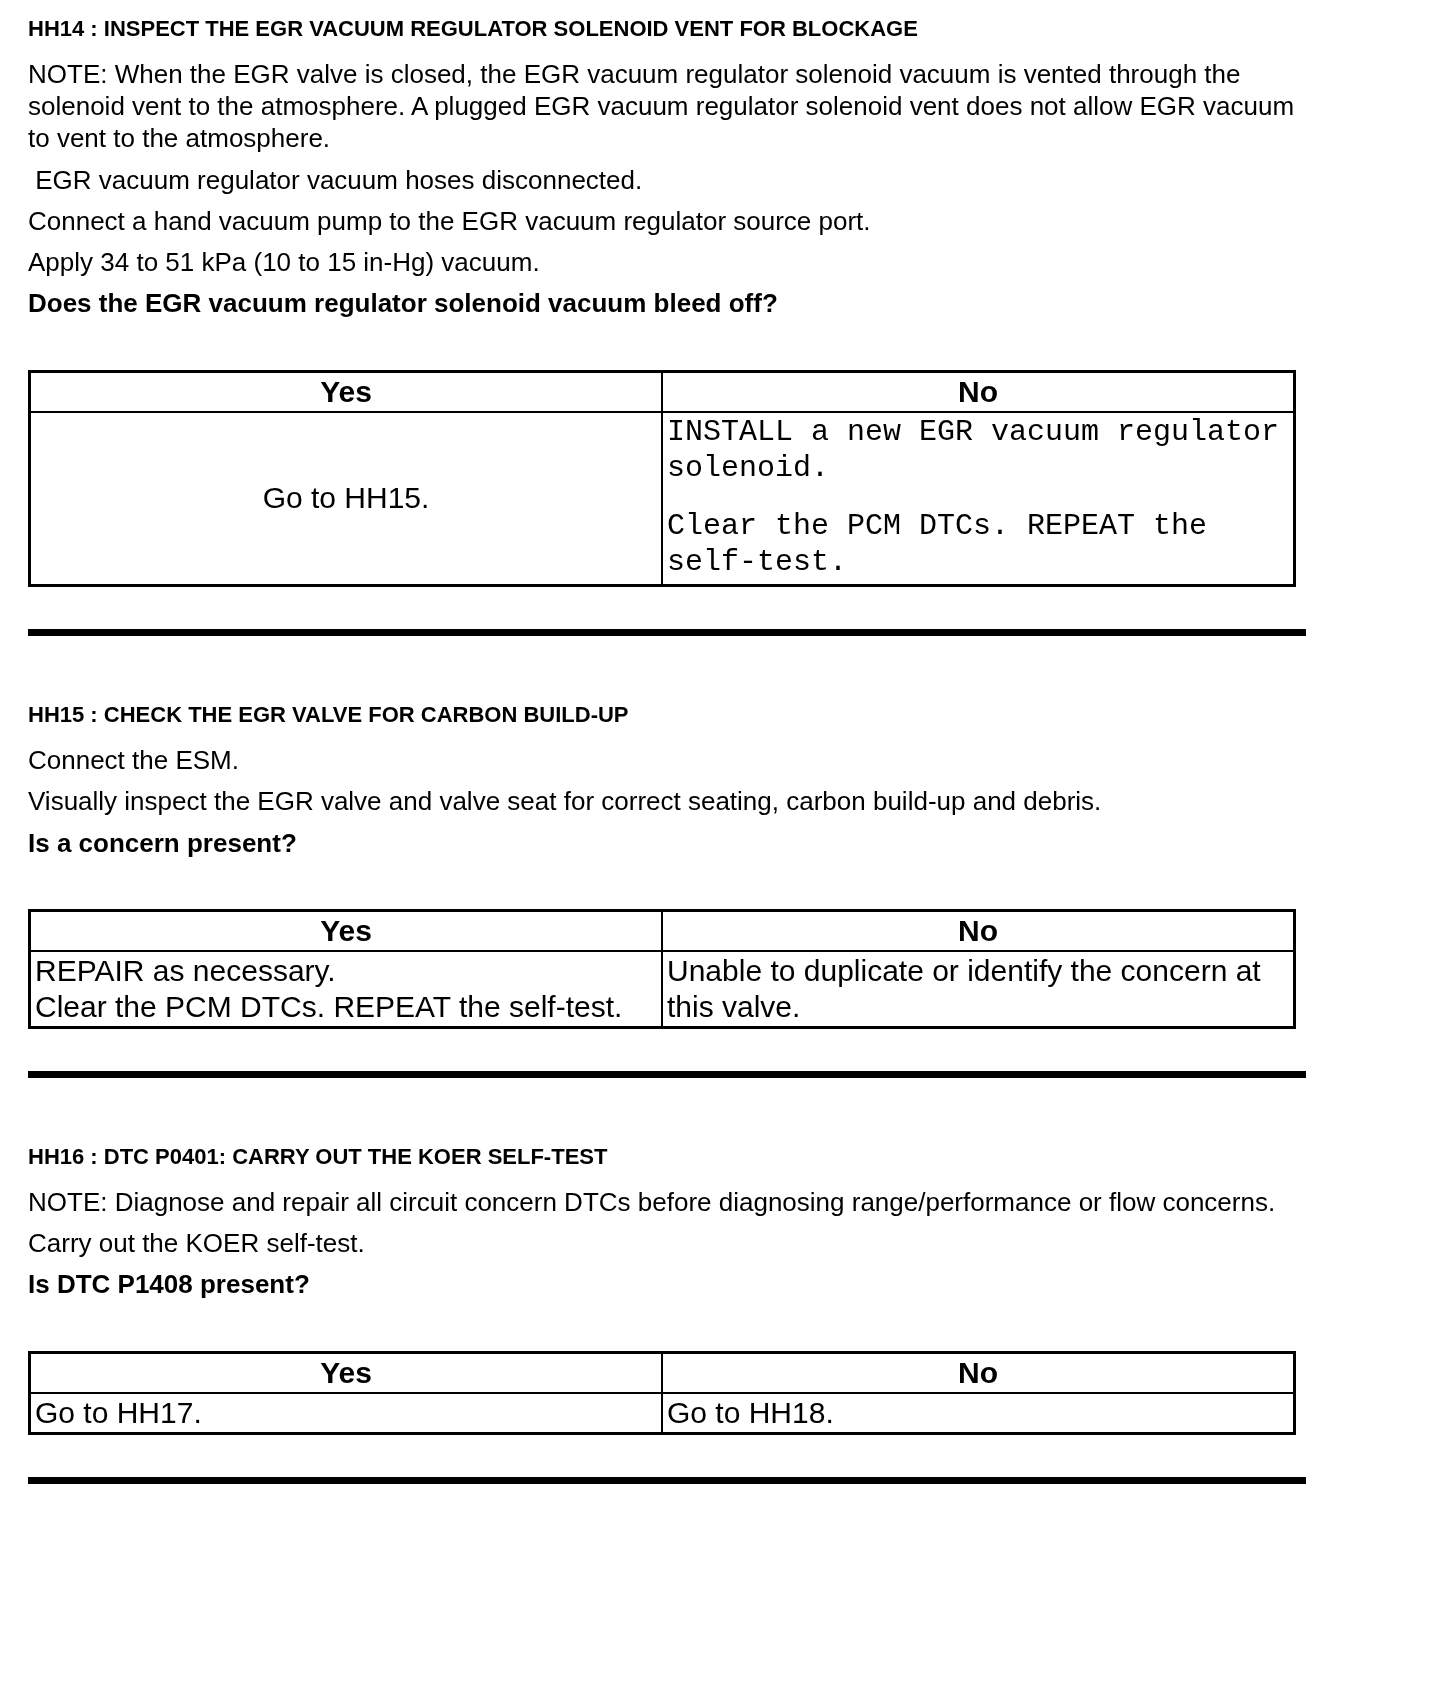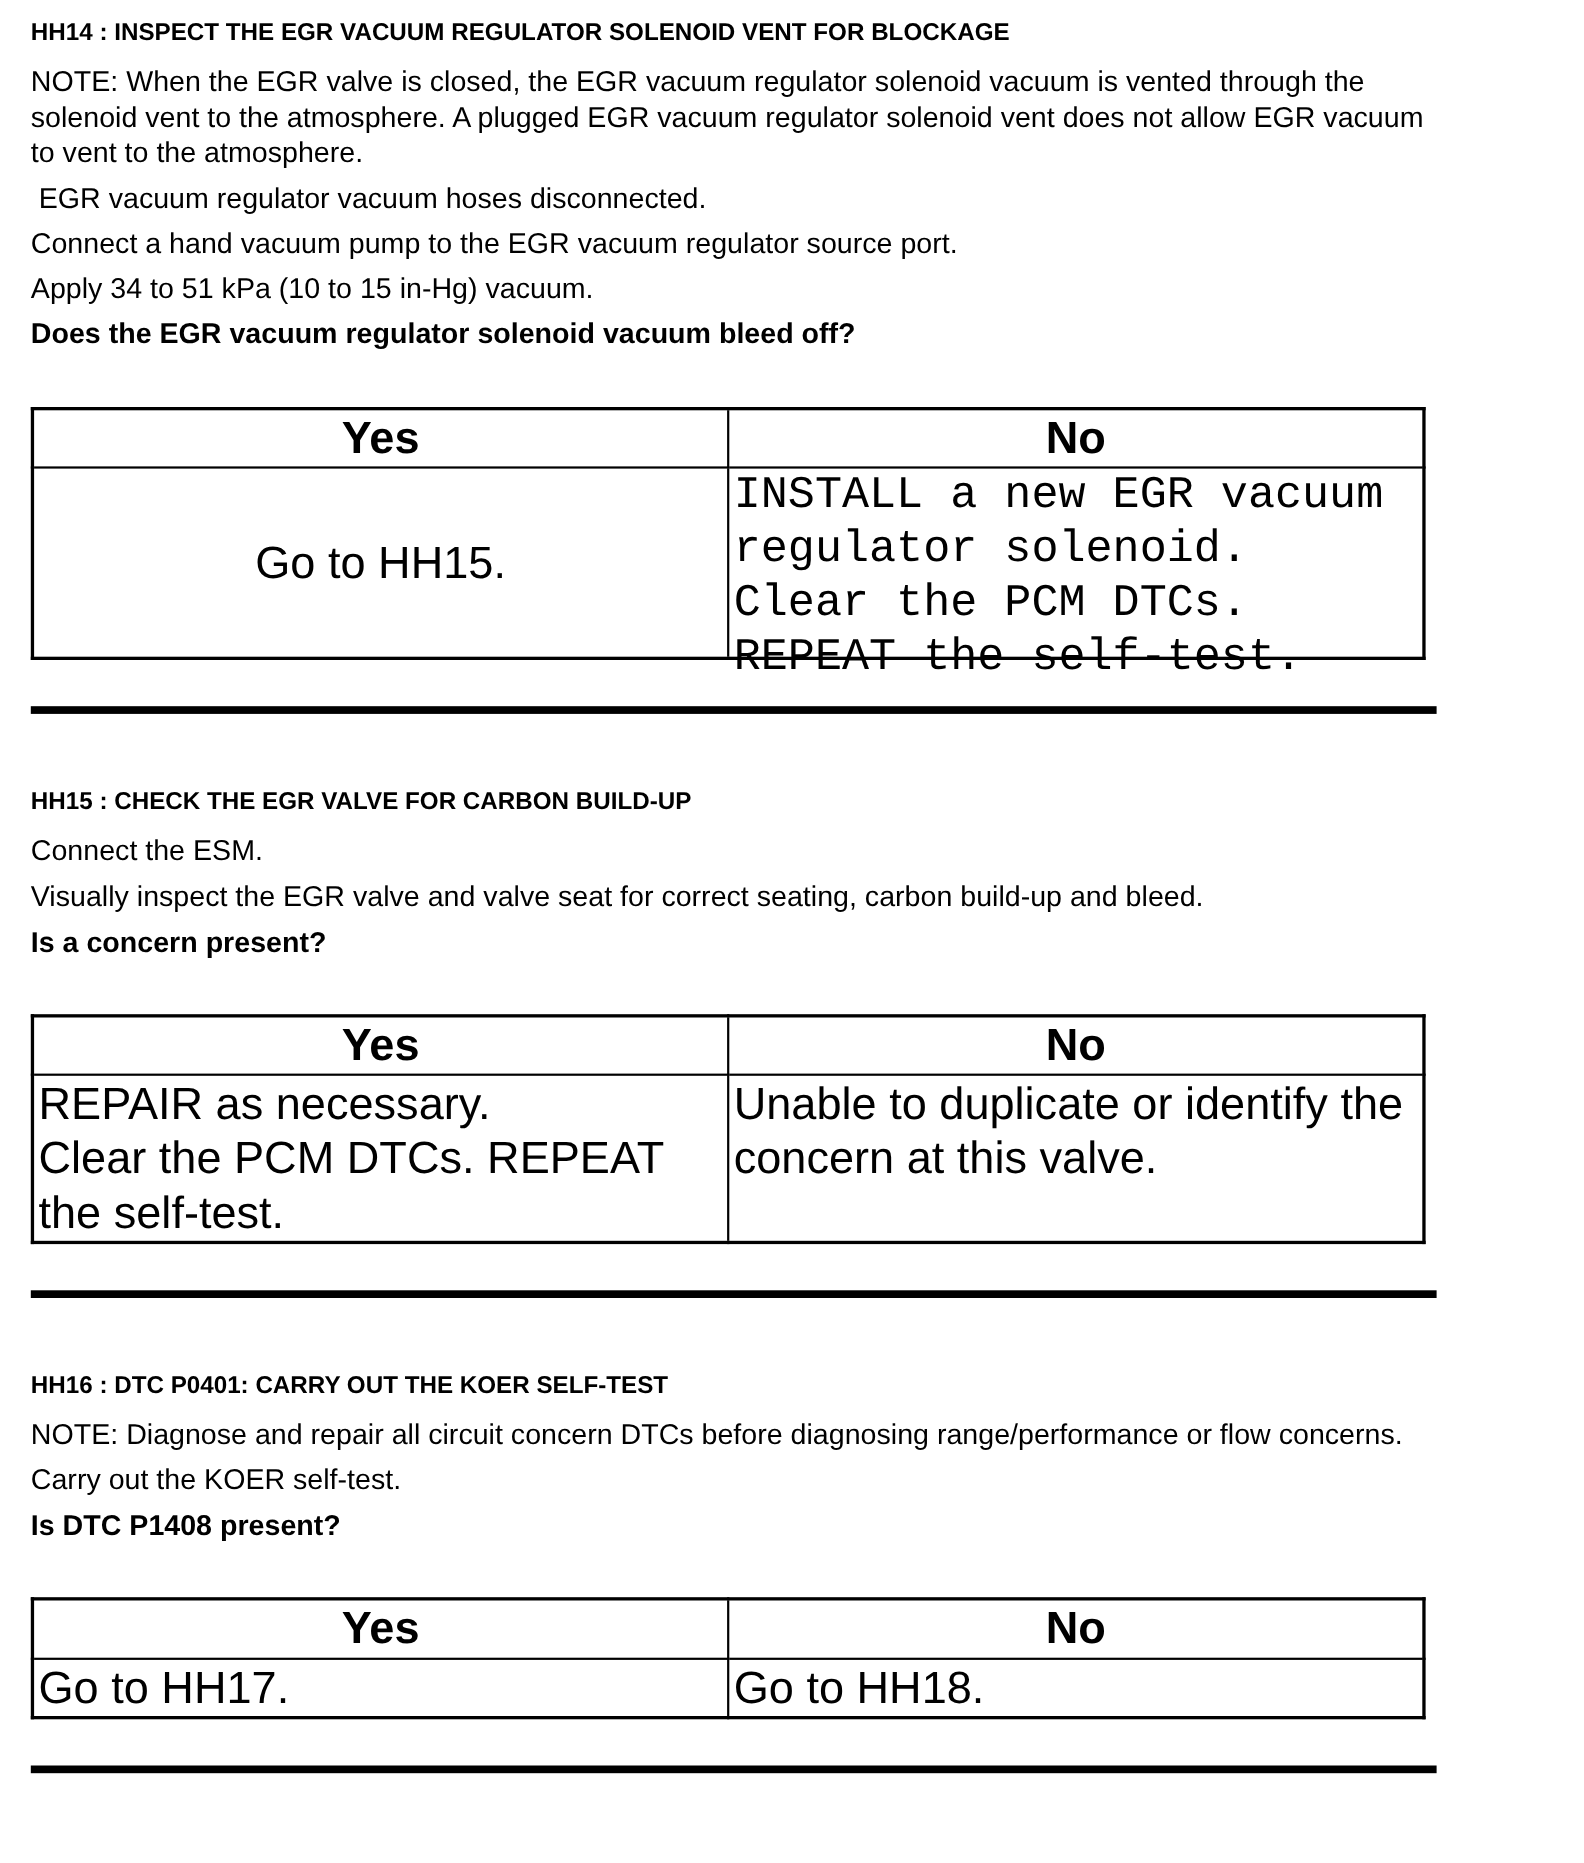--- a/index.html
+++ b/index.html
@@ -29,21 +29,21 @@
   }
   .qtable {
     border-collapse: collapse;
     width: 1268px;
     table-layout: fixed;
     margin-top: 50px;
     border: 3px solid #000;
   }
   .qtable th, .qtable td {
     border: 2px solid #000;
-    font-size: 41px;
+    font-size: 30px;
     line-height: 1.2;
     padding: 1px 4px;
     width: 50%;
   }
   .qtable th {
     font-weight: bold;
     text-align: center;
     height: 40px;
     vertical-align: middle;
   }
@@ -115,21 +115,21 @@
       </tr>
     </tbody>
       </table>
   </section>
 
   <div class="rule"></div>
 
   <section class="section">
     <h1 class="heading">HH15 : CHECK THE EGR VALVE FOR CARBON BUILD-UP</h1>
     <p class="para">Connect the ESM.</p>
-    <p class="para">Visually inspect the EGR valve and valve seat for correct seating, carbon build-up and bleed.</p>
+    <p class="para">Visually inspect the EGR valve and valve seat for correct seating, carbon build-up and debris.</p>
     <p class="para question">Is a concern present?</p>
 
     <table class="qtable t2">
       <tbody>
           <tr>
         <th>Yes</th>
         <th>No</th>
       </tr>
       <tr>
         <td class="cell-topleft">

